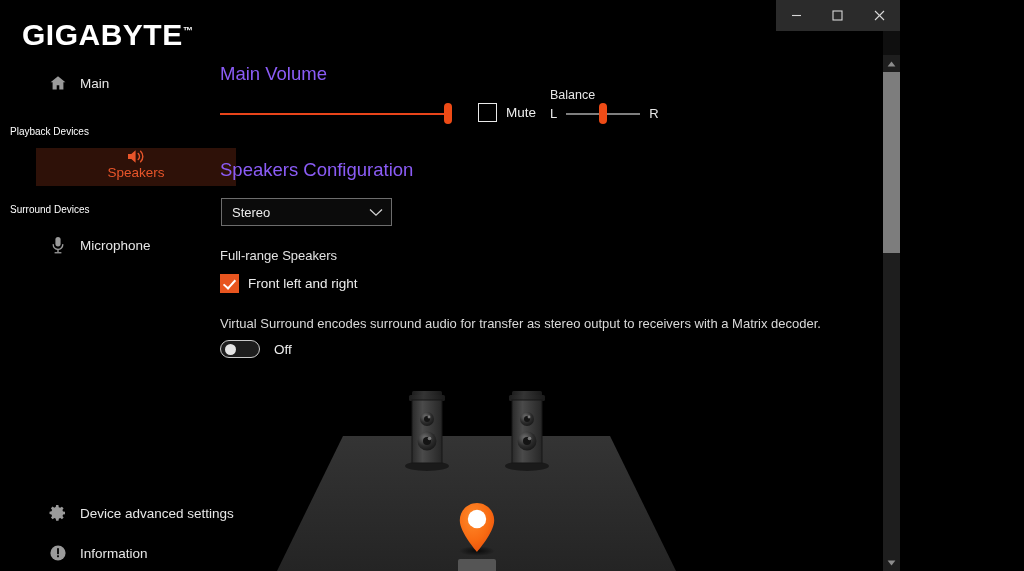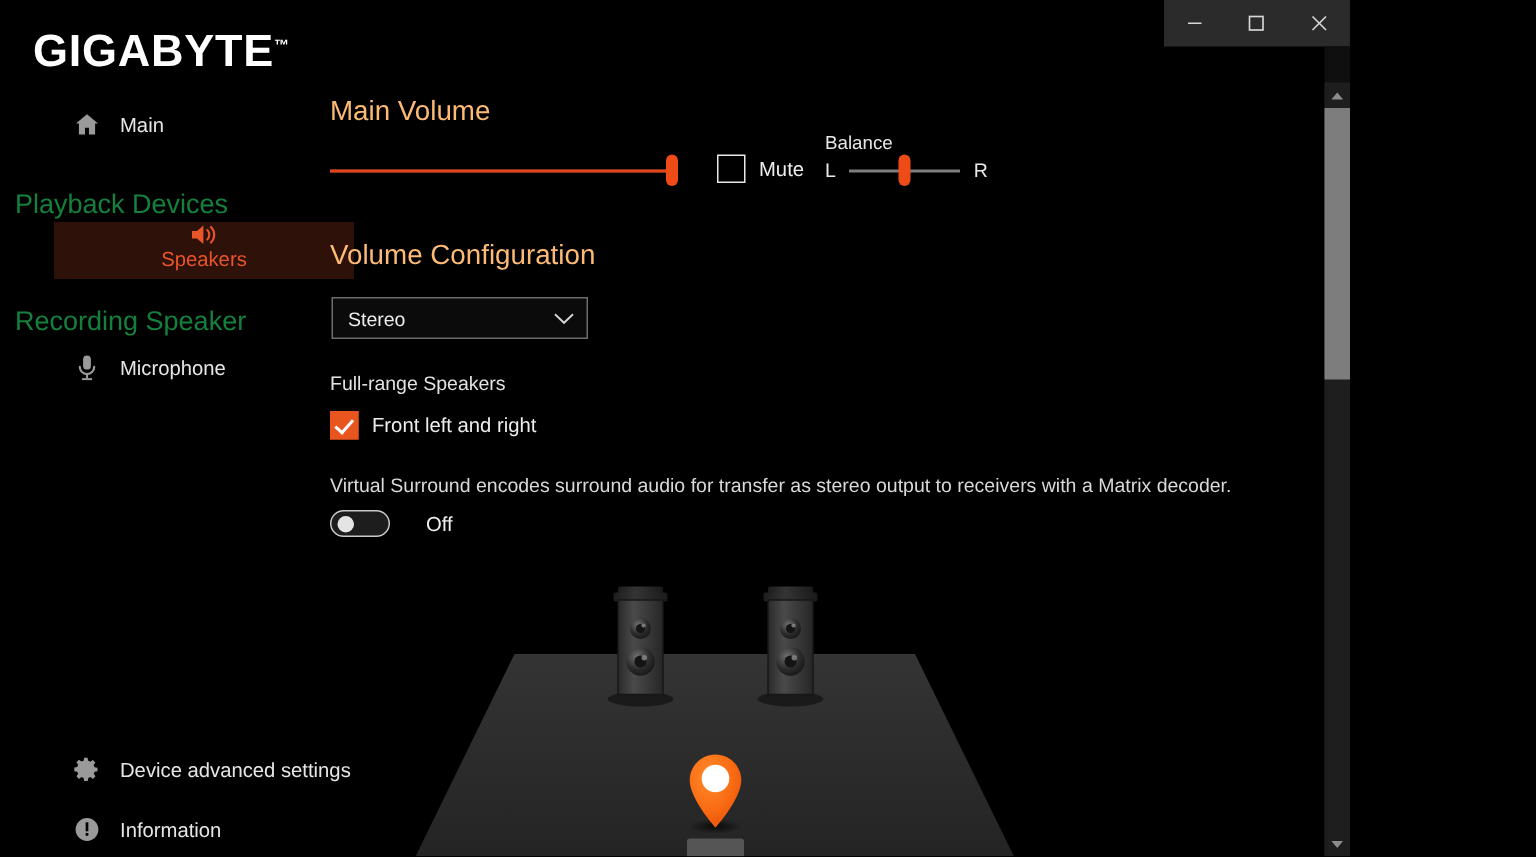--- a/index.html
+++ b/index.html
@@ -48,28 +48,28 @@
     display: flex; align-items: center; justify-content: center;
     color: #9a9a9a;
   }
   .navitem .nav-label { white-space: nowrap; }
   .navitem.selected { background: #2e1108; }
   .navitem.selected .nav-label { color: #e8552a; }
   .navitem.selected .nav-ico { color: #e8552a; }
 
   .navheader {
     position: absolute; left: 10px;
-    color: #15803d; font-size: 18px;
+    color: #ffffff; font-size: 10px;
   }
 
   
   .main { position: absolute; left: 200px; top: 31px; width: 824px; height: 540px; }
 
   .h-title {
-    position: absolute; color: #fdba74; font-size: 18.5px; font-weight: normal;
+    position: absolute; color: #8b5cf6; font-size: 18.5px; font-weight: normal;
   }
   .sub-label { position: absolute; color: #e2e2e2; font-size: 13px; }
   .desc-text { position: absolute; color: #d9d9d9; font-size: 13px; }
 
   
   .vol-wrap { position: absolute; left: 20px; top: 72px; width: 232px; height: 22px; }
   .vol-track {
     position: absolute; left: 0; top: 10px; width: 232px; height: 2px; background: #4a4a4a;
   }
   .vol-fill {
@@ -114,21 +114,21 @@
   
   .toggle-wrap { position: absolute; left: 20px; top: 309px; display: flex; align-items: center; }
   .toggle {
     width: 40px; height: 18px; border-radius: 9px;
     border: 1.5px solid #c9c9c9; background: #1d1d1d; position: relative;
   }
   .toggle .knob {
     position: absolute; top: 3px; left: 4px; width: 11px; height: 11px;
     border-radius: 50%; background: #e4e4e4;
   }
-  .toggle-label { color: #ededed; font-size: 13.5px; margin-left: 24px; }
+  .toggle-label { color: #ededed; font-size: 13.5px; margin-left: 14px; }
 
   
   .room { position: absolute; left: 0; top: 0; width: 824px; height: 540px; pointer-events: none; }
 
   
   .scrollbar {
     position: absolute; right: 0; top: 31px; width: 17px; height: 540px;
     background: #0f0f0f;
   }
   .sb-btn {
@@ -183,21 +183,21 @@
       <span class="nav-ico">
         <svg width="19" height="17" viewBox="0 0 19 17" fill="currentColor">
           <path d="M1 6h3.3L8.6 2.3v12.4L4.3 11H1z"></path>
           <path d="M11.2 5.4a4.3 4.3 0 0 1 0 6.2" fill="none" stroke="currentColor" stroke-width="1.4" stroke-linecap="round"></path>
           <path d="M13.6 3.3a7.2 7.2 0 0 1 0 10.4" fill="none" stroke="currentColor" stroke-width="1.4" stroke-linecap="round"></path>
         </svg>
       </span>
       <span class="nav-label">Speakers</span>
     </div>
 
-    <div class="navheader" style="top:204px;">Recording Speaker</div>
+    <div class="navheader" style="top:204px;">Surround Devices</div>
 
     <div class="navitem" style="top:226px;">
       <span class="nav-ico">
         <svg width="16" height="18" viewBox="0 0 16 18" fill="currentColor">
           <rect x="5.4" y="1" width="5.2" height="9.4" rx="2.6"></rect>
           <path d="M3.2 8.6a4.8 4.8 0 0 0 9.6 0" fill="none" stroke="currentColor" stroke-width="1.4" stroke-linecap="round"></path>
           <rect x="7.3" y="13" width="1.4" height="3.2"></rect>
           <rect x="4.6" y="16.1" width="6.8" height="1.3"></rect>
         </svg>
       </span>
@@ -244,21 +244,21 @@
     <div class="bal-title">Balance</div>
     <div class="bal-wrap">
       <span class="bal-side">L</span>
       <span class="bal-track-wrap">
         <span class="bal-track"></span>
         <span class="bal-thumb" id="bal-thumb" style="left: 33px;"></span>
       </span>
       <span class="bal-side">R</span>
     </div>
 
-    <div class="h-title" style="left:20px; top:128px;">Volume Configuration</div>
+    <div class="h-title" style="left:20px; top:128px;">Speakers Configuration</div>
 
     <div class="dropdown">
       <span>Stereo</span>
       <span class="chev">
         <svg width="14" height="9" viewBox="0 0 14 9">
             <polyline points="1,1.5 7,7.2 13,1.5" fill="none" stroke="currentColor" stroke-width="1.3"></polyline>
           </svg>
       </span>
     </div>
 

